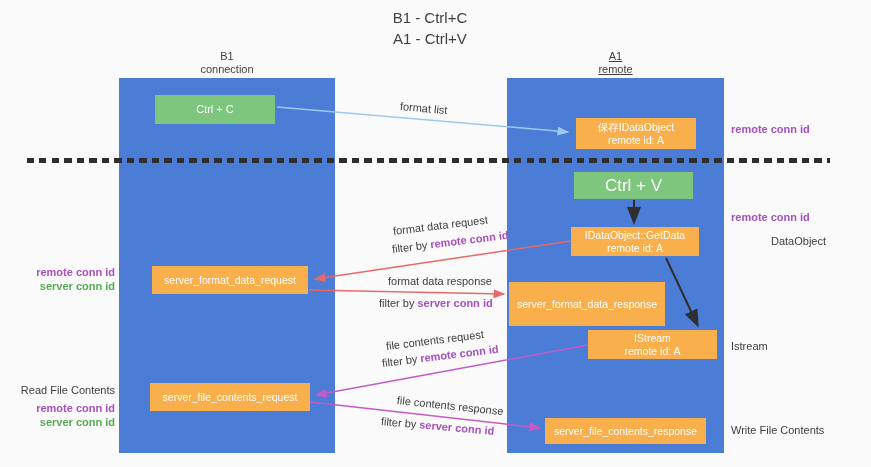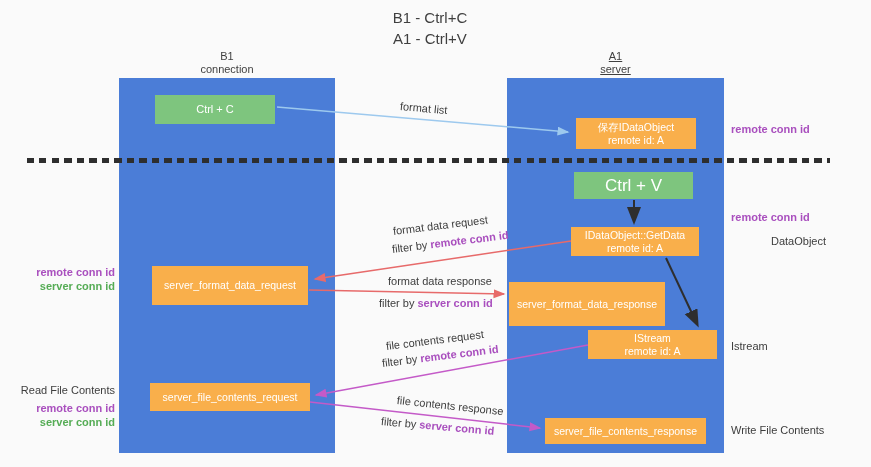--- a/index.html
+++ b/index.html
@@ -20,21 +20,21 @@
 
   .node{position:absolute;display:flex;flex-direction:column;align-items:center;justify-content:center;
         color:#ffffff;font-size:10.5px;line-height:13px;text-align:center;white-space:nowrap;}
   .orange{background:#f9af4b;}
   .green{background:#7ec57e;}
 
   .n-ctrlc{left:155px;top:95px;width:120px;height:29px;font-size:11px;}
   .n-save{left:576px;top:118px;width:120px;height:31px;}
   .n-ctrlv{left:574px;top:172px;width:119px;height:27px;font-size:17px;}
   .n-getdata{left:571px;top:227px;width:128px;height:29px;}
-  .n-freq{left:152px;top:266px;width:156px;height:39px;}
+  .n-freq{left:152px;top:266px;width:156px;height:28px;}
   .n-fres{left:509px;top:282px;width:156px;height:44px;}
   .n-istream{left:588px;top:330px;width:129px;height:29px;}
   .n-filereq{left:150px;top:383px;width:160px;height:28px;}
   .n-fileres{left:545px;top:418px;width:161px;height:26px;}
 
   .flabel{position:absolute;font-size:11px;color:#3d3d3d;white-space:nowrap;transform-origin:left center;}
   .purple{color:#a94fbe;font-weight:bold;}
   .prefix{margin-right:3px;}
 
   .side{position:absolute;font-size:11px;color:#3d3d3d;white-space:nowrap;}
@@ -54,21 +54,21 @@
     <div>B1 - Ctrl+C</div>
     <div>A1 - Ctrl+V</div>
   </div>
 
   <div class="lane-header hl">
     <div>B1</div>
     <div>connection</div>
   </div>
   <div class="lane-header hr">
     <div>A1</div>
-    <div>server</div>
+    <div>remote</div>
   </div>
 
   <div class="lane lane-left"></div>
   <div class="lane lane-right"></div>
 
   <div class="dashline"></div>
 
   <svg class="connectors" viewBox="0 0 871 467">
     <defs>
       <marker id="ah-blue" markerWidth="9" markerHeight="7" refX="7" refY="3" orient="auto">

